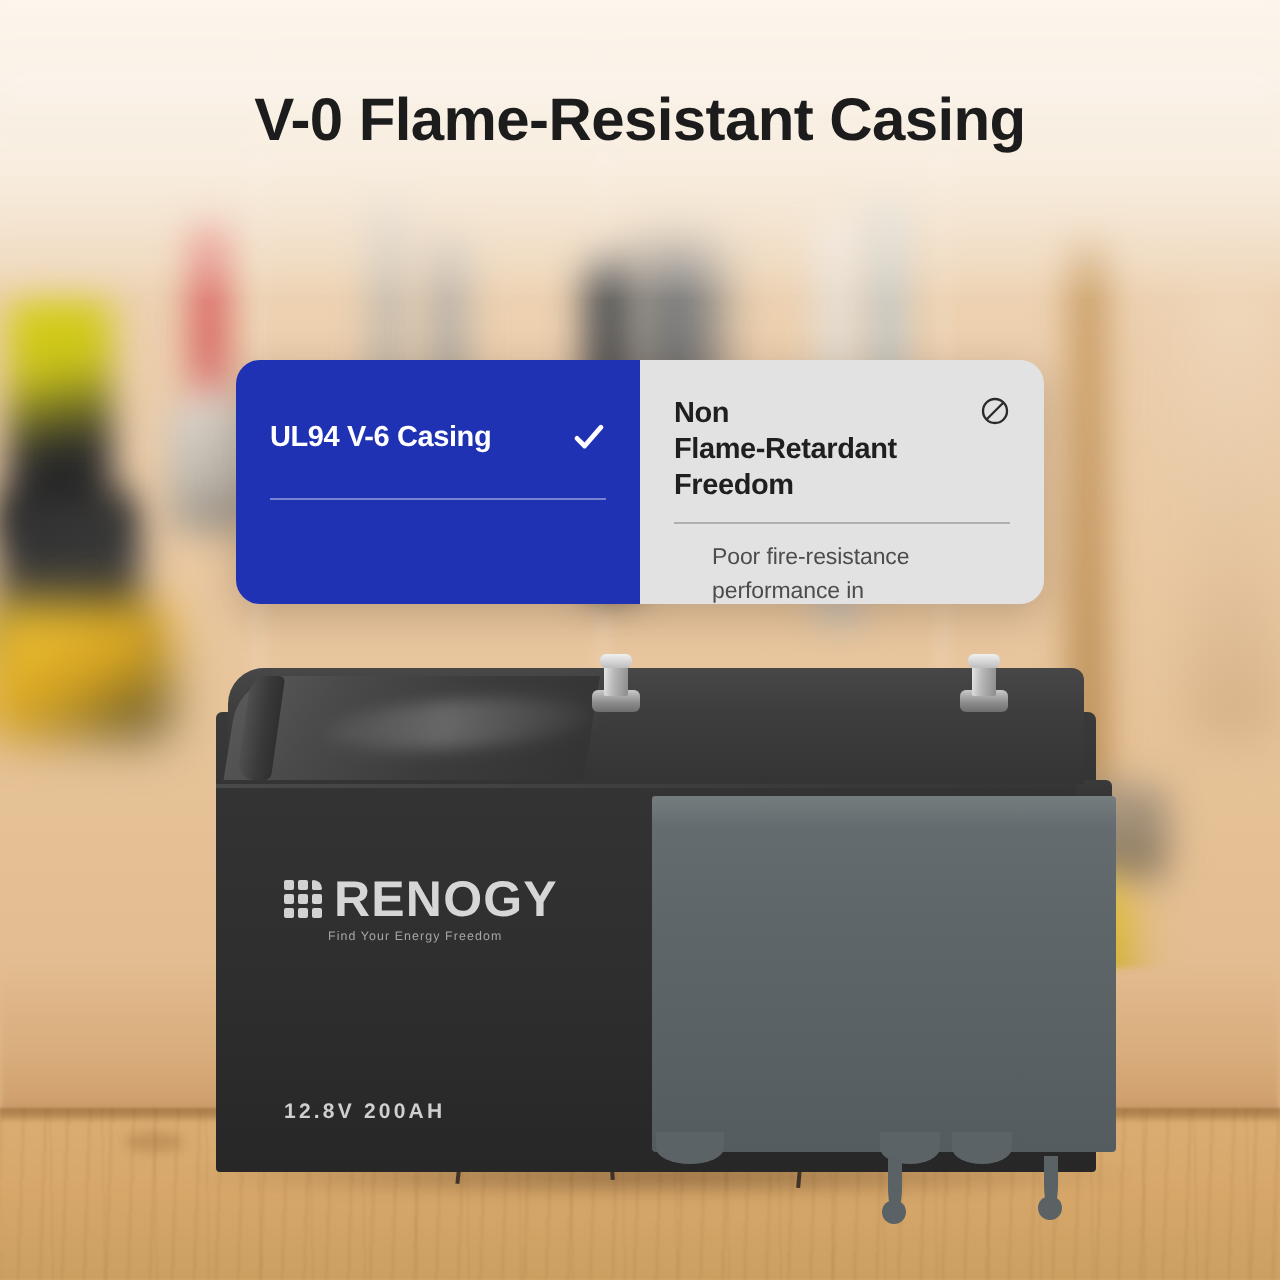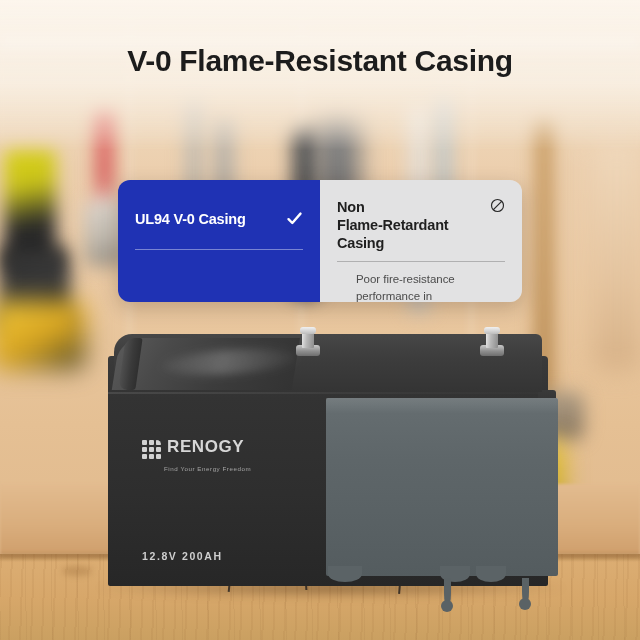--- a/index.html
+++ b/index.html
@@ -342,21 +342,21 @@
   }
   .logo-cell {
     background: #d2d2d2;
     border-radius: 1px;
   }
   .logo-cell.r {
     border-radius: 1px 6px 1px 1px;
   }
   .logo-text { display: block; }
   .logo-name {
-    font-size: 17px;
+    font-size: 25px;
     font-weight: bold;
     letter-spacing: 0.6px;
     color: #d6d6d6;
     line-height: 1;
   }
   .logo-tag {
     font-size: 6.2px;
     letter-spacing: 0.55px;
     color: #a5a5a5;
     margin-top: 4px;
@@ -560,33 +560,33 @@
   </div>
 
   <div class="header">
     <h1 class="headline">V-0 Flame-Resistant Casing</h1>
   </div>
 
   <div class="compare-card">
 
     <div class="panel panel-good">
       <div class="panel-head-row">
-        <h2 class="panel-title">UL94 V-0 Casing</h2>
+        <h2 class="panel-title">UL94 V-6 Casing</h2>
         <span class="panel-icon">
           <svg width="17" height="17" viewBox="0 0 17 17" aria-hidden="true">
             <path d="M2.5 9.2 L6.3 13 L14.5 3.6" fill="none" stroke="#ffffff" stroke-width="2.4" stroke-linecap="round" stroke-linejoin="round"></path>
           </svg>
         </span>
       </div>
       <div class="divider"></div>
     </div>
 
     <div class="panel panel-bad">
       <div class="panel-head-row">
-        <h2 class="panel-title"><span>Non</span><br><span>Flame-Retardant Casing</span></h2>
+        <h2 class="panel-title"><span>Non</span><br><span>Flame-Retardant Freedom</span></h2>
         <span class="panel-icon">
           <svg width="15" height="15" viewBox="0 0 16 16" aria-hidden="true">
             <circle cx="8" cy="8" r="6.4" fill="none" stroke="#2a2a2a" stroke-width="1.25"></circle>
             <line x1="3.6" y1="12.4" x2="12.4" y2="3.6" stroke="#2a2a2a" stroke-width="1.25" stroke-linecap="round"></line>
           </svg>
         </span>
       </div>
       <div class="divider"></div>
       <p class="panel-desc">Poor fire-resistance performance in overheating/burning.</p>
     </div>

